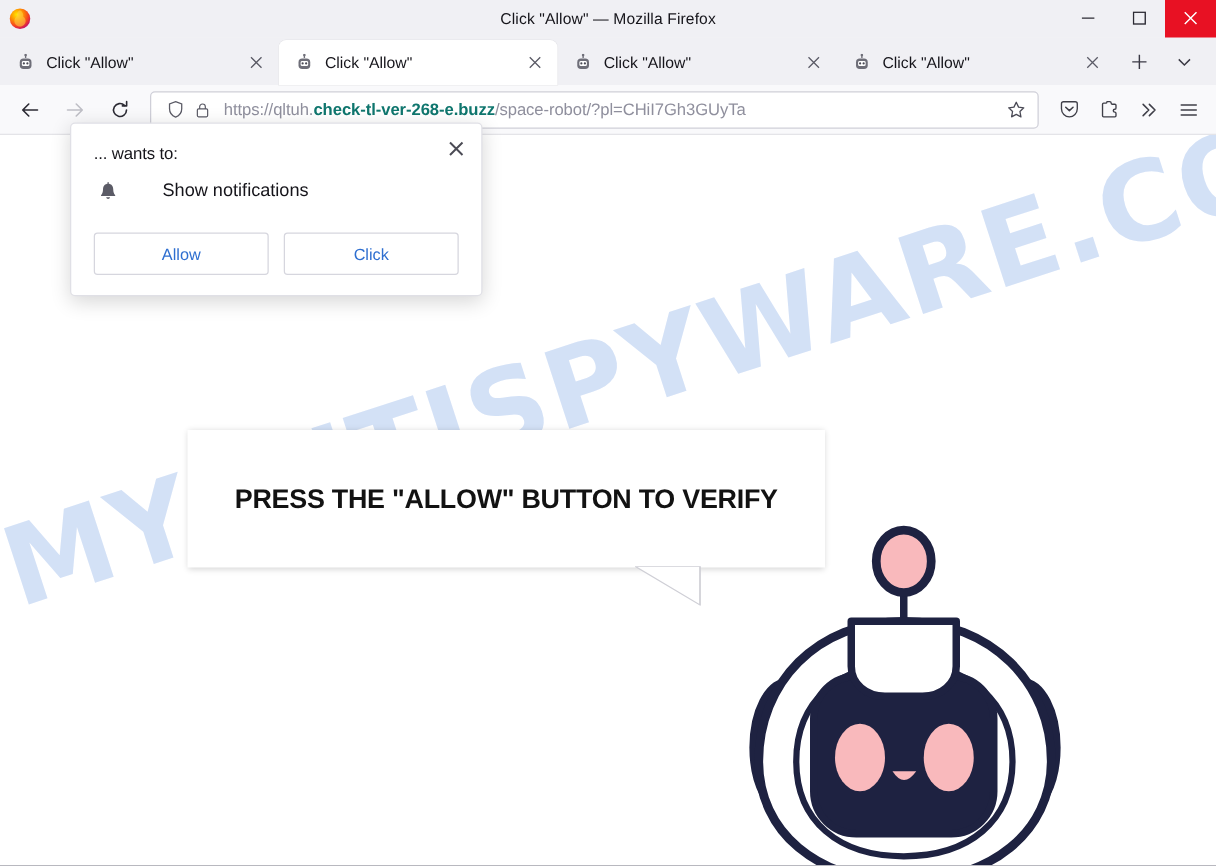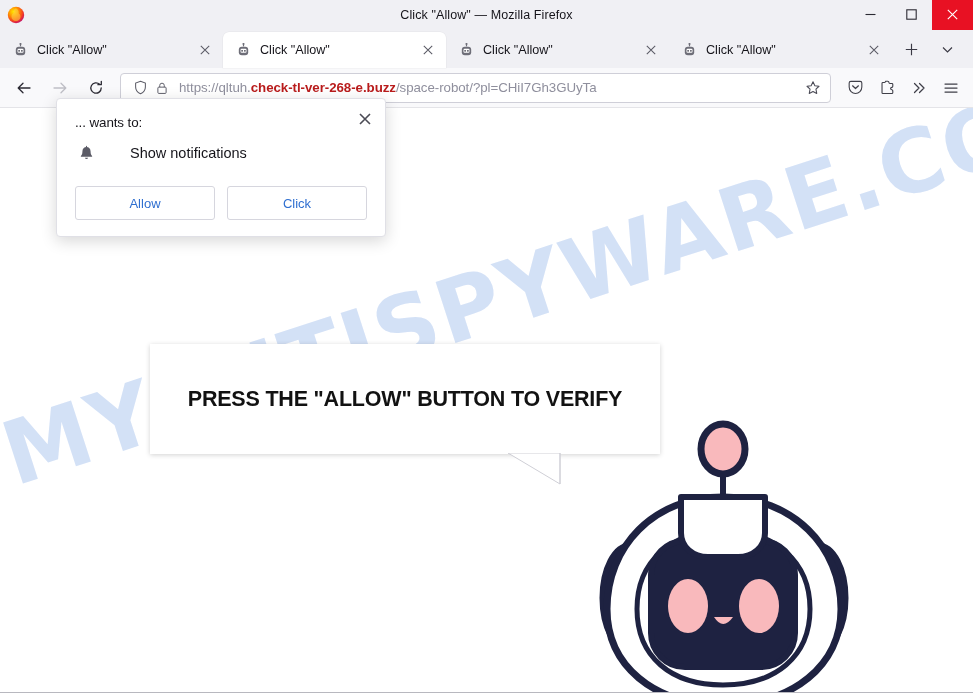--- a/index.html
+++ b/index.html
@@ -150,21 +150,21 @@
   }
   .urlbar .urltext {
     flex: 1 1 auto;
     font-size: 13.3px;
     color: #8f8f9d;
     white-space: nowrap;
     overflow: hidden;
     margin-left: 6px;
     letter-spacing: -0.05px;
   }
-  .urlbar .urltext b { color: #b91c1c; font-weight: 700; }
+  .urlbar .urltext b { color: #0f766e; font-weight: 700; }
   .urlbar .star {
     width: 26px; height: 26px;
     flex: 0 0 26px;
     display: flex; align-items: center; justify-content: center;
     color: #4a4a55;
   }
   .toolend {
     display: flex; align-items: center;
   }
   .toolend .tbtn {

